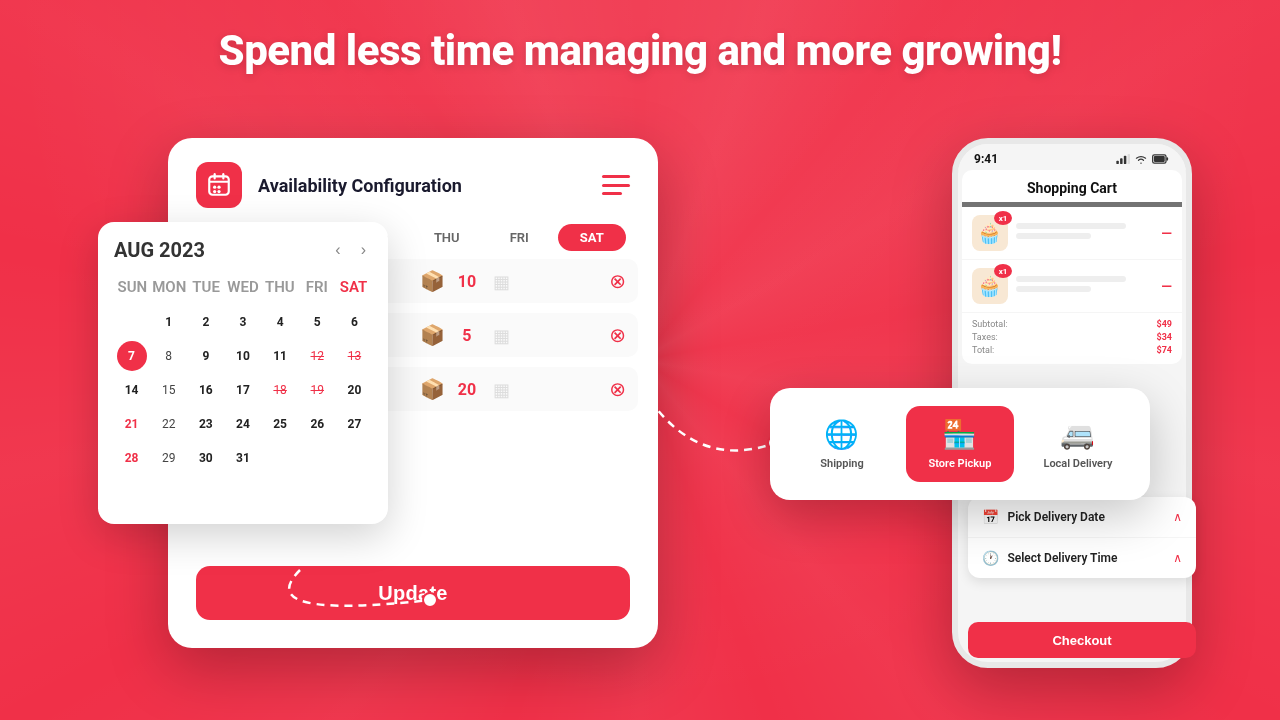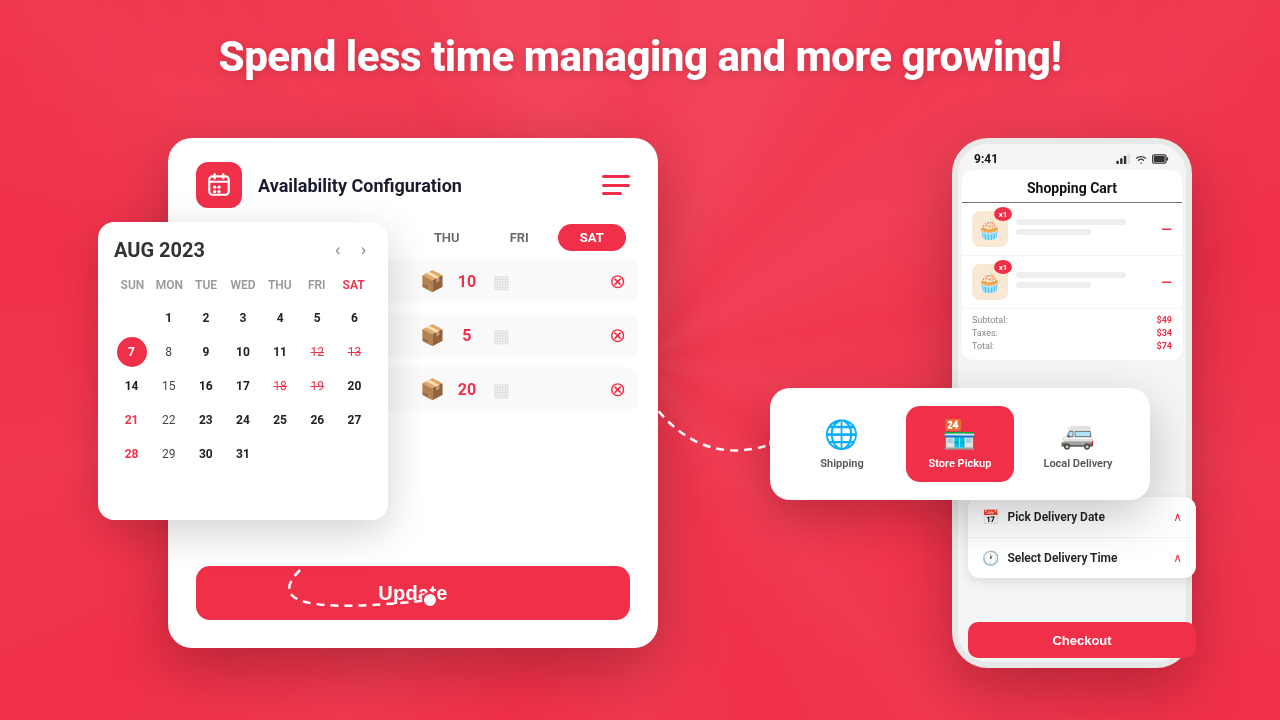--- a/index.html
+++ b/index.html
@@ -35,21 +35,21 @@
                     rgba(255,255,255,0.04) 280deg,
                     rgba(255,255,255,0.0) 300deg,
                     rgba(255,255,255,0.04) 320deg,
                     rgba(255,255,255,0.0) 340deg,
                     rgba(255,255,255,0.04) 360deg
                   );
     }
 
     .headline {
       position: absolute;
-      top: 32px;
+      top: 26px;
       left: 0; right: 0;
       text-align: center;
       color: white;
       font-size: 42px;
       font-weight: 800;
       letter-spacing: -0.5px;
       text-shadow: 0 2px 8px rgba(0,0,0,0.15);
     }
 
     
@@ -127,21 +127,21 @@
       border: none; background: none; cursor: pointer;
       color: #888; font-size: 16px; padding: 2px 6px;
       border-radius: 50%;
     }
 
     .cal-days-header {
       display: grid; grid-template-columns: repeat(7, 1fr);
       margin-bottom: 6px;
     }
     .cal-days-header span {
-      text-align: center; font-size: 12px; font-weight: 600;
+      text-align: center; font-size: 15px; font-weight: 600;
       color: #999; padding: 4px 0;
     }
     .cal-days-header span.sat { color: #f03048; }
 
     .cal-grid {
       display: grid; grid-template-columns: repeat(7, 1fr);
       gap: 2px;
     }
 
     .cal-day {
@@ -228,21 +228,21 @@
     .phone-time { font-size: 12px; font-weight: 700; color: #111; }
     .phone-status { display: flex; gap: 4px; align-items: center; }
     .phone-status svg { width: 14px; height: 10px; }
 
     .shopping-cart-title {
       text-align: center;
       font-size: 14px;
       font-weight: 700;
       color: #111;
       padding: 10px 12px 6px;
-      border-bottom: 1px solid #737373;
+      border-bottom: 5px solid #737373;
     }
 
     .cart-item {
       display: flex; align-items: center; padding: 8px 10px;
       gap: 8px; border-bottom: 1px solid #f5f5f5;
     }
 
     .cart-item-img {
       width: 36px; height: 36px;
       background: #f8e8d4;

